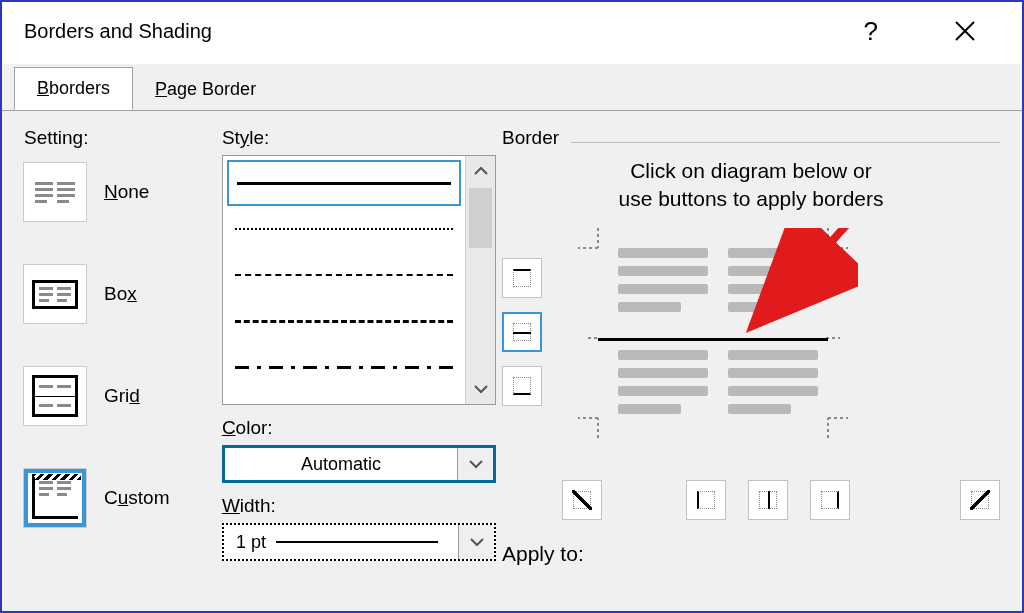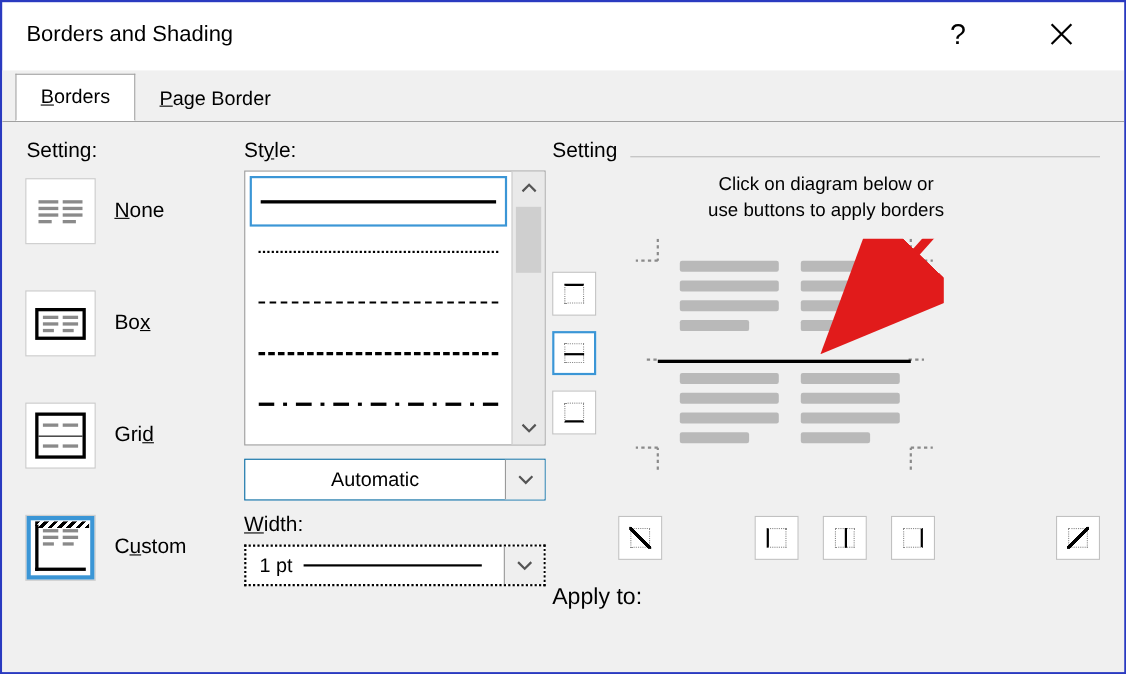--- a/index.html
+++ b/index.html
@@ -112,35 +112,35 @@
   .scrollbar{
     width:30px;background:#e9e9e9;display:flex;flex-direction:column;justify-content:space-between;
     border-left:1px solid #ccc;
   }
   .scroll-btn{height:30px;display:flex;align-items:center;justify-content:center;color:#555;font-size:16px;}
   .scroll-thumb{background:#cfcfcf;height:60px;margin:2px 3px;border-radius:0;}
   .scroll-track{flex:1;}
 
   .subsection{margin-top:12px;}
   .dropdown{
-    display:flex;align-items:center;height:38px;background:#fff;border:1px solid #0369a1;
+    display:flex;align-items:center;height:38px;background:#fff;border:3px solid #0369a1;
     position:relative;
   }
   .dropdown.selected{border:2px dotted #000;}
   .dropdown .dd-value{flex:1;padding:0 12px;font-size:18px;}
   .dropdown .dd-btn{
     width:36px;height:100%;border-left:1px solid #9a9a9a;background:#efefef;
     display:flex;align-items:center;justify-content:center;
   }
   .dd-chevron{width:14px;height:14px;}
   .width-preview-line{border-top:2px solid #000;flex:1;margin-left:10px;margin-right:8px;}
 
   
   .preview-label{font-size:19px;margin-bottom:8px;}
-  .preview-hint{text-align:center;font-size:17px;line-height:1.35;margin-bottom:14px;}
+  .preview-hint{text-align:center;font-size:21px;line-height:1.35;margin-bottom:14px;}
   .preview-stage{position:relative;display:flex;align-items:flex-start;}
   .preview-left-btns{display:flex;flex-direction:column;gap:14px;margin-right:16px;margin-top:30px;}
   .pv-btn{
     width:40px;height:40px;border:1px solid #c1c1c1;background:#fff;
     display:flex;align-items:center;justify-content:center;
   }
   .pv-btn.selected{border:2px solid var(--sel-blue);}
   .preview-diagram{
     width:300px;height:220px;position:relative;margin-top:0;
   }
@@ -200,21 +200,21 @@
         <line x1="2" y1="2" x2="20" y2="20" stroke="#000" stroke-width="2"></line>
         <line x1="20" y1="2" x2="2" y2="20" stroke="#000" stroke-width="2"></line>
       </svg>
     </div>
   </div>
 </div>
 
 <div class="tab-strip-wrap">
   <div class="tab-strip">
     <div class="tab active">
-      <span style="text-decoration:underline;">B</span><span>orders</span>
+      <span style="text-decoration:underline;">B</span><span>borders</span>
     </div>
     <div class="tab">
       <span style="text-decoration:underline;">P</span><span>age Border</span>
     </div>
   </div>
 </div>
 
 <div class="panel">
  <div class="panel-inner">
 
@@ -334,20 +334,21 @@
         <div class="scroll-track"></div>
         <div class="scroll-btn">
           <svg width="14" height="10" viewBox="0 0 14 10">
                 <path d="M1 2 L7 8 L13 2" fill="none" stroke="#555" stroke-width="2"></path>
               </svg>
         </div>
       </div>
     </div>
 
     <div class="subsection">
+      <div class="section-label"><span style="text-decoration:underline;">C</span>olor:</div>
       <div class="dropdown">
         <div class="dd-value" style="text-align:center;">Automatic</div>
         <div class="dd-btn">
           <svg class="dd-chevron" viewBox="0 0 14 10">
                 <path d="M1 2 L7 8 L13 2" fill="none" stroke="#555" stroke-width="2"></path>
               </svg>
         </div>
       </div>
     </div>
 
@@ -362,21 +363,21 @@
           <svg class="dd-chevron" viewBox="0 0 14 10">
                 <path d="M1 2 L7 8 L13 2" fill="none" stroke="#555" stroke-width="2"></path>
               </svg>
         </div>
       </div>
     </div>
   </div>
 
   <div class="col col-preview">
     <div style="display:flex;align-items:center;gap:12px;">
-      <div class="preview-label">Setting</div>
+      <div class="preview-label">Border</div>
       <div style="flex:1;border-top:1px solid #bcbcbc;"></div>
     </div>
     <div class="preview-hint">
       <span>Click on diagram below or</span><br>
       <span>use buttons to apply borders</span>
     </div>
 
     <div class="preview-stage">
 
       <div class="preview-left-btns">

